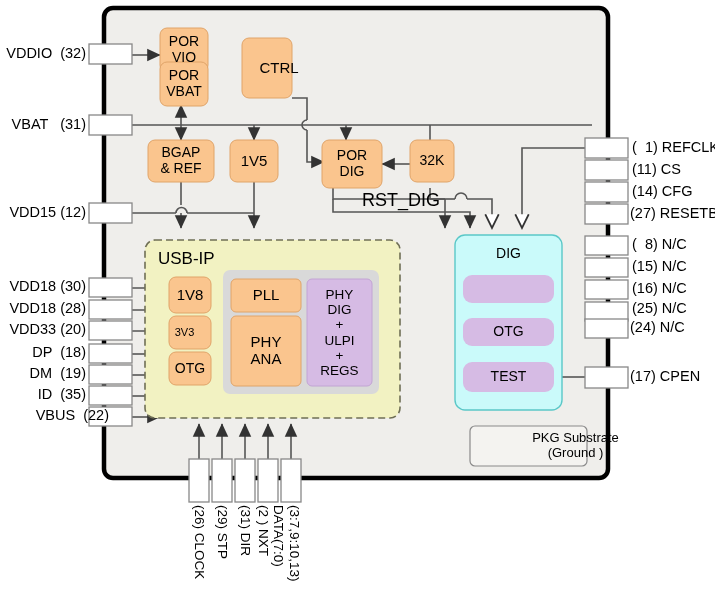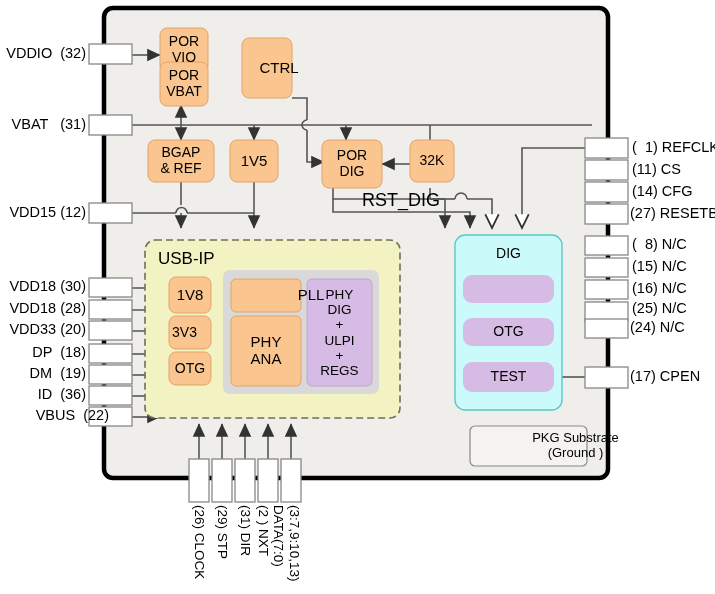--- a/index.html
+++ b/index.html
@@ -164,21 +164,21 @@
   </svg>
 
   <div class="lbl pinlabel" style="left:0px;top:45px;width:86px;">VDDIO  (32)</div>
   <div class="lbl pinlabel" style="left:0px;top:116px;width:86px;">VBAT   (31)</div>
   <div class="lbl pinlabel" style="left:0px;top:204px;width:86px;">VDD15 (12)</div>
   <div class="lbl pinlabel" style="left:0px;top:278px;width:86px;">VDD18 (30)</div>
   <div class="lbl pinlabel" style="left:0px;top:300px;width:86px;">VDD18 (28)</div>
   <div class="lbl pinlabel" style="left:0px;top:321px;width:86px;">VDD33 (20)</div>
   <div class="lbl pinlabel" style="left:0px;top:344px;width:86px;">DP  (18)</div>
   <div class="lbl pinlabel" style="left:0px;top:365px;width:86px;">DM  (19)</div>
-  <div class="lbl pinlabel" style="left:0px;top:386px;width:86px;">ID  (36)</div>
+  <div class="lbl pinlabel" style="left:0px;top:386px;width:86px;">ID  (35)</div>
   <div class="lbl pinlabel" style="left:0px;top:407px;width:86px;margin-left:23px;">VBUS  (22)</div>
 
   <div class="lbl pinlabel-r" style="left:632px;top:139px;">(  1) REFCLK</div>
   <div class="lbl pinlabel-r" style="left:632px;top:161px;">(11) CS</div>
   <div class="lbl pinlabel-r" style="left:632px;top:183px;">(14) CFG</div>
   <div class="lbl pinlabel-r" style="left:630px;top:205px;">(27) RESETB</div>
   <div class="lbl pinlabel-r" style="left:632px;top:236px;">(  8) N/C</div>
   <div class="lbl pinlabel-r" style="left:632px;top:258px;">(15) N/C</div>
   <div class="lbl pinlabel-r" style="left:632px;top:280px;">(16) N/C</div>
   <div class="lbl pinlabel-r" style="left:632px;top:300px;">(25) N/C</div>
@@ -196,23 +196,23 @@
   <div class="blocktext" style="left:160px;top:62px;width:48px;height:44px;font-size:14px;">POR<br>VBAT</div>
   <div class="blocktext" style="left:242px;top:38px;width:50px;height:60px;font-size:15px;padding-left:12px;">CTRL</div>
   <div class="blocktext" style="left:148px;top:140px;width:66px;height:42px;font-size:14px;">BGAP<br>&amp; REF</div>
   <div class="blocktext" style="left:230px;top:140px;width:48px;height:42px;font-size:15px;">1V5</div>
   <div class="blocktext" style="left:322px;top:140px;width:60px;height:48px;font-size:14px;">POR<br>DIG</div>
   <div class="blocktext" style="left:410px;top:140px;width:44px;height:42px;font-size:14px;">32K</div>
 
   <div class="blocktext" style="left:158px;top:245px;width:90px;height:28px;font-size:17px;justify-content:flex-start;">USB-IP</div>
 
   <div class="blocktext" style="left:169px;top:277px;width:42px;height:36px;font-size:15px;">1V8</div>
-  <div class="blocktext" style="left:169px;top:316px;width:31px;height:33px;font-size:14px;">3V3</div>
+  <div class="blocktext" style="left:169px;top:316px;width:31px;height:33px;font-size:11px;">3V3</div>
   <div class="blocktext" style="left:169px;top:352px;width:42px;height:33px;font-size:14px;">OTG</div>
-  <div class="blocktext" style="left:231px;top:279px;width:70px;height:33px;font-size:15px;margin-left:45px;">PLL</div>
+  <div class="blocktext" style="left:231px;top:279px;width:70px;height:33px;font-size:15px;">PLL</div>
   <div class="blocktext" style="left:231px;top:316px;width:70px;height:70px;font-size:15px;">PHY<br>ANA</div>
   <div class="blocktext" style="left:307px;top:279px;width:65px;height:107px;font-size:13.5px;">PHY<br>DIG<br>+<br>ULPI<br>+<br>REGS</div>
 
   <div class="blocktext" style="left:455px;top:243px;width:107px;height:22px;font-size:14px;">DIG</div>
   <div class="blocktext" style="left:463px;top:318px;width:91px;height:28px;font-size:14px;">OTG</div>
   <div class="blocktext" style="left:463px;top:362px;width:91px;height:30px;font-size:14px;">TEST</div>
 
   <div class="blocktext" style="left:470px;top:426px;width:117px;height:40px;font-size:13px;margin-left:47px;">PKG Substrate<br>(Ground )</div>
 
   <div class="lbl" style="left:362px;top:190px;font-size:18px;">RST_DIG</div>

